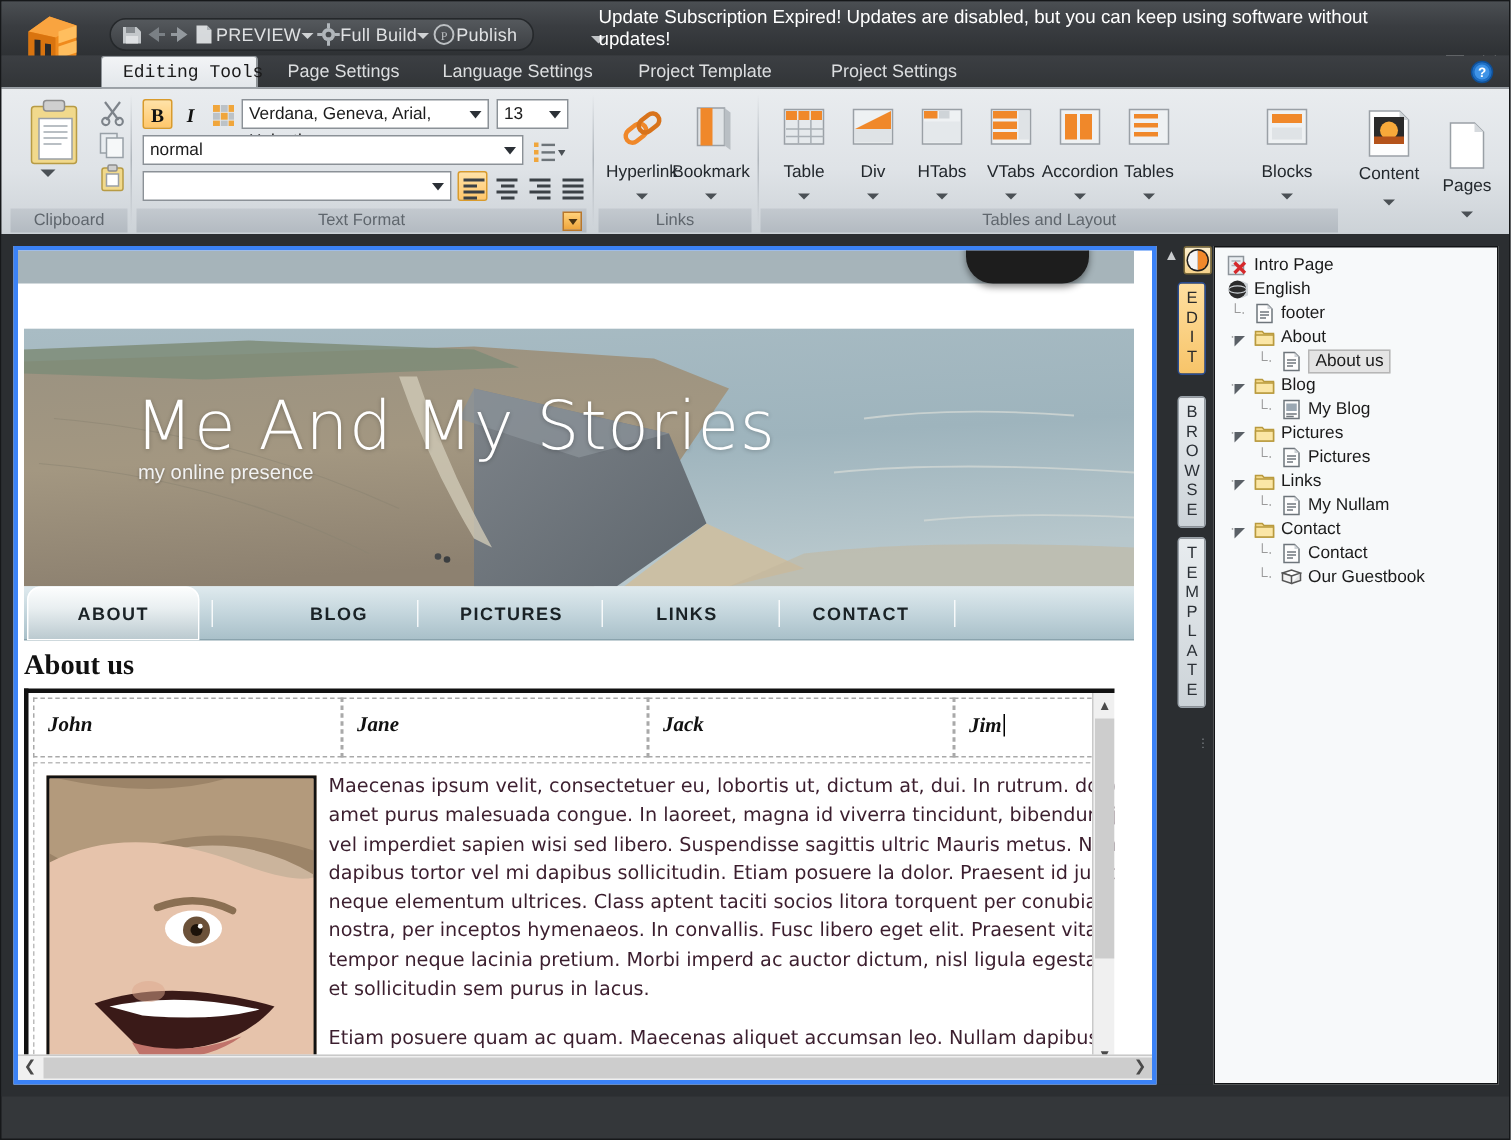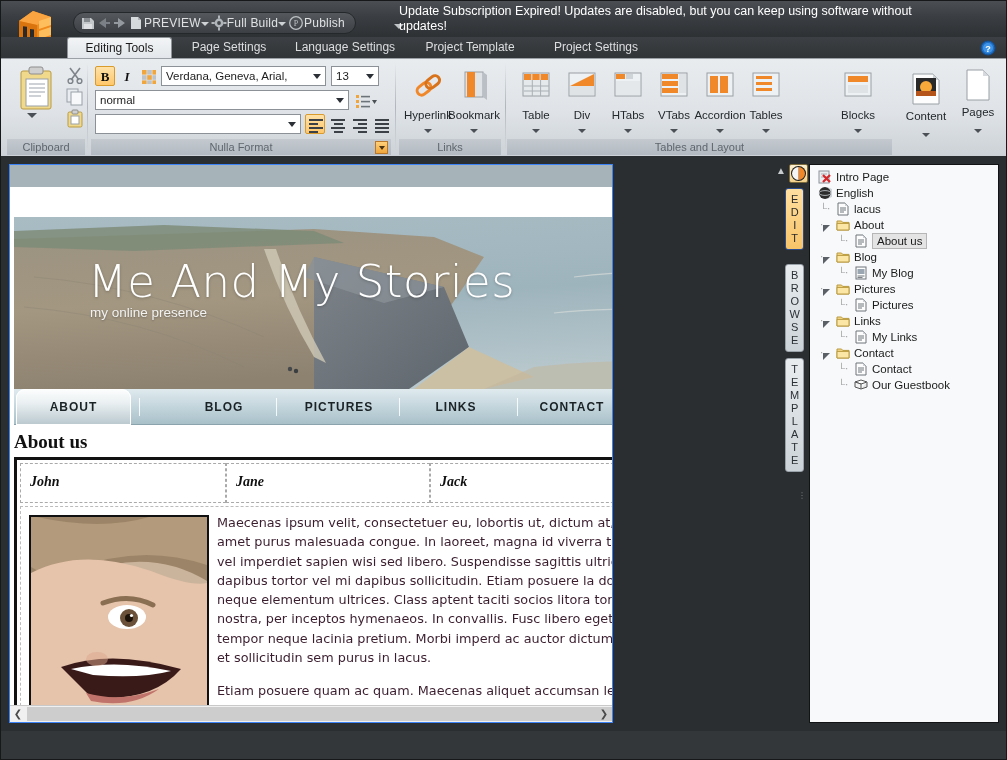--- a/index.html
+++ b/index.html
@@ -39,21 +39,21 @@
   .wbtn.max:after{content:"";position:absolute;left:1px;top:2px;width:10px;height:9px;border:1px solid #d8dadc;}
   .wbtn.cls:before,.wbtn.cls:after{content:"";position:absolute;left:0;top:6px;width:12px;height:1px;background:#d8dadc;}
   .wbtn.cls:before{transform:rotate(45deg);} .wbtn.cls:after{transform:rotate(-45deg);}
 
   
   .tabstrip { position:absolute; left:0; top:36px; width:1005px; height:22px;
       background:linear-gradient(180deg,#3c3f43,#313437); }
   .tab { position:absolute; top:0; height:22px; line-height:21px; padding:0 14px;
       font-size:12px; color:#dcdee0; text-align:center; white-space:nowrap; }
   .tab.active { background:linear-gradient(180deg,#f2f4f6,#e2e6ea); color:#1a1a1a;
-      border:1px solid #8f9499; border-bottom:none; border-radius:3px 3px 0 0; line-height:20px;}
+      border:1px solid #8f9499; border-bottom:none; border-radius:3px 3px 0 0; line-height:20px;font-family:Liberation Mono, monospace;}
   .helpbtn { position:absolute; right:10px; top:39px; width:16px; height:16px; }
 
   
   .ribbon { position:absolute; left:0; top:57px; width:1005px; height:98px;
       background:linear-gradient(180deg,#e9ecef 0%,#dfe3e7 55%,#ccd2d7 100%);
       border-top:1px solid #9aa0a6; }
   .group { position:absolute; top:2px; height:94px; }
   .group .gbody { position:relative; height:76px; }
   .gcaption { position:absolute; bottom:0; left:0; right:0; height:16px; line-height:16px;
       text-align:center; font-size:11px; color:#5f666d;
@@ -84,22 +84,22 @@
   .aln { position:absolute; width:20px; height:20px; border:1px solid transparent; border-radius:2px; }
   .aln.on { background:linear-gradient(180deg,#ffe2a8,#ffc76b); border-color:#d99b2c; }
   .aln i { position:absolute; left:3px; height:2px; background:#3b4146; display:block; }
   .dlg { position:absolute; right:3px; bottom:1px; width:13px; height:13px;
       background:linear-gradient(180deg,#ffd17a,#f0a63c); border:1px solid #b9772a; }
   .dlg:after{content:"";position:absolute;left:3px;top:4px;width:0;height:0;
       border-left:3.5px solid transparent;border-right:3.5px solid transparent;border-top:4px solid #4a3312;}
 
   
   .workspace { position:absolute; left:0; top:155px; width:1005px; height:575px; background:#2b2e31; }
-  .canvaswrap { position:absolute; left:8px; top:8px; width:604px; height:559px;
-      background:#ffffff; border:1px solid #3b82f6; overflow:hidden; }
+  .canvaswrap { position:absolute; left:8px; top:8px; width:762px; height:559px;
+      background:#ffffff; border:3px solid #3b82f6; overflow:hidden; }
   .sitebar { position:absolute; left:0; top:0; width:744px; height:22px; background:#a6b4ba; }
   .logintab { position:absolute; left:632px; top:-14px; width:82px; height:36px;
       background:#1d1d1d; border-radius:0 0 18px 18px; box-shadow:0 2px 5px rgba(0,0,0,.45);
       text-align:center; }
   .logintab .pipe{ color:#6abf4b; font-size:12px; }
   .logintab a { color:#ef7f1a; font-size:12px; text-decoration:underline; }
   .banner { position:absolute; left:4px; top:52px; width:740px; height:172px; overflow:hidden; }
   .banner .sky{position:absolute;inset:0;background:linear-gradient(180deg,#b8c8cd 0%,#aebfc6 18%,#9fb3bb 30%,#93a9b3 45%,#8fa5af 100%);}
   .sitetitle { position:absolute; left:74px; top:38px; font-size:45px; color:#ffffff;
       font-family:"DejaVu Sans", sans-serif; font-weight:300; letter-spacing:.5px;
@@ -383,21 +383,21 @@
             <i style="top:12px;width:14px"></i>
             <i style="top:16px;left:8px;width:9px"></i>
         </div>
         <div class="aln" style="left:280px;top:53px">
           <i style="top:4px;width:14px"></i>
             <i style="top:8px;width:14px"></i>
             <i style="top:12px;width:14px"></i>
             <i style="top:16px;width:14px"></i>
         </div>
       </div>
-      <div class="gcaption">Nulla Format</div>
+      <div class="gcaption">Text Format</div>
       <div class="dlg"></div>
     </div>
     <div class="gsep" style="left:394px"></div>
 
     <div class="group" style="left:398px;width:102px">
       <div class="gbody">
         <div class="bigbtn" style="left:2px">
           <span class="icn">
             <svg width="34" height="32" viewBox="0 0 34 32">
               <g transform="rotate(-38 17 16)">
@@ -537,21 +537,21 @@
                 <rect x="8" y="19" width="20" height="5" fill="#b4531a"></rect>
               </svg>
           </span>
           <span class="lbl" style="bottom:18px">Content</span>
           <span class="dd"></span>
         </div>
       </div>
     </div>
     <div class="group" style="left:952px;width:50px">
       <div class="gbody">
-        <div class="bigbtn" style="left:-2px;top:4px;height:72px">
+        <div class="bigbtn" style="left:-2px;top:16px;height:72px">
           <span class="icn" style="top:2px;width:32px;height:34px;margin-left:-16px">
             <svg width="32" height="34" viewBox="0 0 32 34">
                 <path d="M5 2h16l6 6v24H5z" fill="#ffffff" stroke="#9aa0a6"></path>
                 <path d="M21 2l6 6h-6z" fill="#d6dade"></path>
               </svg>
           </span>
           <span class="lbl" style="bottom:18px">Pages</span>
           <span class="dd"></span>
         </div>
       </div>
@@ -720,21 +720,21 @@
           </div>
           <div class="trow">
             <span class="tdash" style="left: 6px;">└·</span>
             <span class="tico" style="left: 22px;"><svg width="14" height="14" viewBox="0 0 14 14">
                 <path d="M2 1 h7 l3 3 v9 H2 Z" fill="#fdfdfd" stroke="#6e757b"></path>
                 <path d="M9 1 l3 3 h-3 Z" fill="#cdd2d6"></path>
                 <g stroke="#70777d">
                   <path d="M4 6 h6 M4 8 h6 M4 10 h4"></path>
                 </g>
               </svg></span>
-            <span class="tx" style="left: 40px;">lacus</span>
+            <span class="tx" style="left: 40px;">footer</span>
           </div>
           <div class="trow">
             <span class="texp" style="left: 8px;"><svg width="9" height="9" viewBox="0 0 9 9">
                 <polygon points="1,1 8,1 1,8" fill="#5a6066"></polygon>
               </svg></span>
             <span class="tdash" style="left: 6px;">·</span>
             <span class="tico" style="left: 22px;"><svg width="14" height="14" viewBox="0 0 14 14">
                 <path d="M1 3 h4.5 l1.2 1.4 H13 v7.6 H1 Z" fill="#f5d98a" stroke="#b99a3e"></path>
                 <path d="M1 5.4 h12 v6.6 H1 Z" fill="#fbe6a6" stroke="#b99a3e"></path>
               </svg></span>
@@ -808,21 +808,21 @@
           </div>
           <div class="trow">
             <span class="tdash" style="left: 24px;">└·</span>
             <span class="tico" style="left: 40px;"><svg width="14" height="14" viewBox="0 0 14 14">
                 <path d="M2 1 h7 l3 3 v9 H2 Z" fill="#fdfdfd" stroke="#6e757b"></path>
                 <path d="M9 1 l3 3 h-3 Z" fill="#cdd2d6"></path>
                 <g stroke="#70777d">
                   <path d="M4 6 h6 M4 8 h6 M4 10 h4"></path>
                 </g>
               </svg></span>
-            <span class="tx" style="left: 58px;">My Links</span>
+            <span class="tx" style="left: 58px;">My Nullam</span>
           </div>
           <div class="trow">
             <span class="texp" style="left: 8px;"><svg width="9" height="9" viewBox="0 0 9 9">
                 <polygon points="1,1 8,1 1,8" fill="#5a6066"></polygon>
               </svg></span>
             <span class="tdash" style="left: 6px;">·</span>
             <span class="tico" style="left: 22px;"><svg width="14" height="14" viewBox="0 0 14 14">
                 <path d="M1 3 h4.5 l1.2 1.4 H13 v7.6 H1 Z" fill="#f5d98a" stroke="#b99a3e"></path>
                 <path d="M1 5.4 h12 v6.6 H1 Z" fill="#fbe6a6" stroke="#b99a3e"></path>
               </svg></span>

